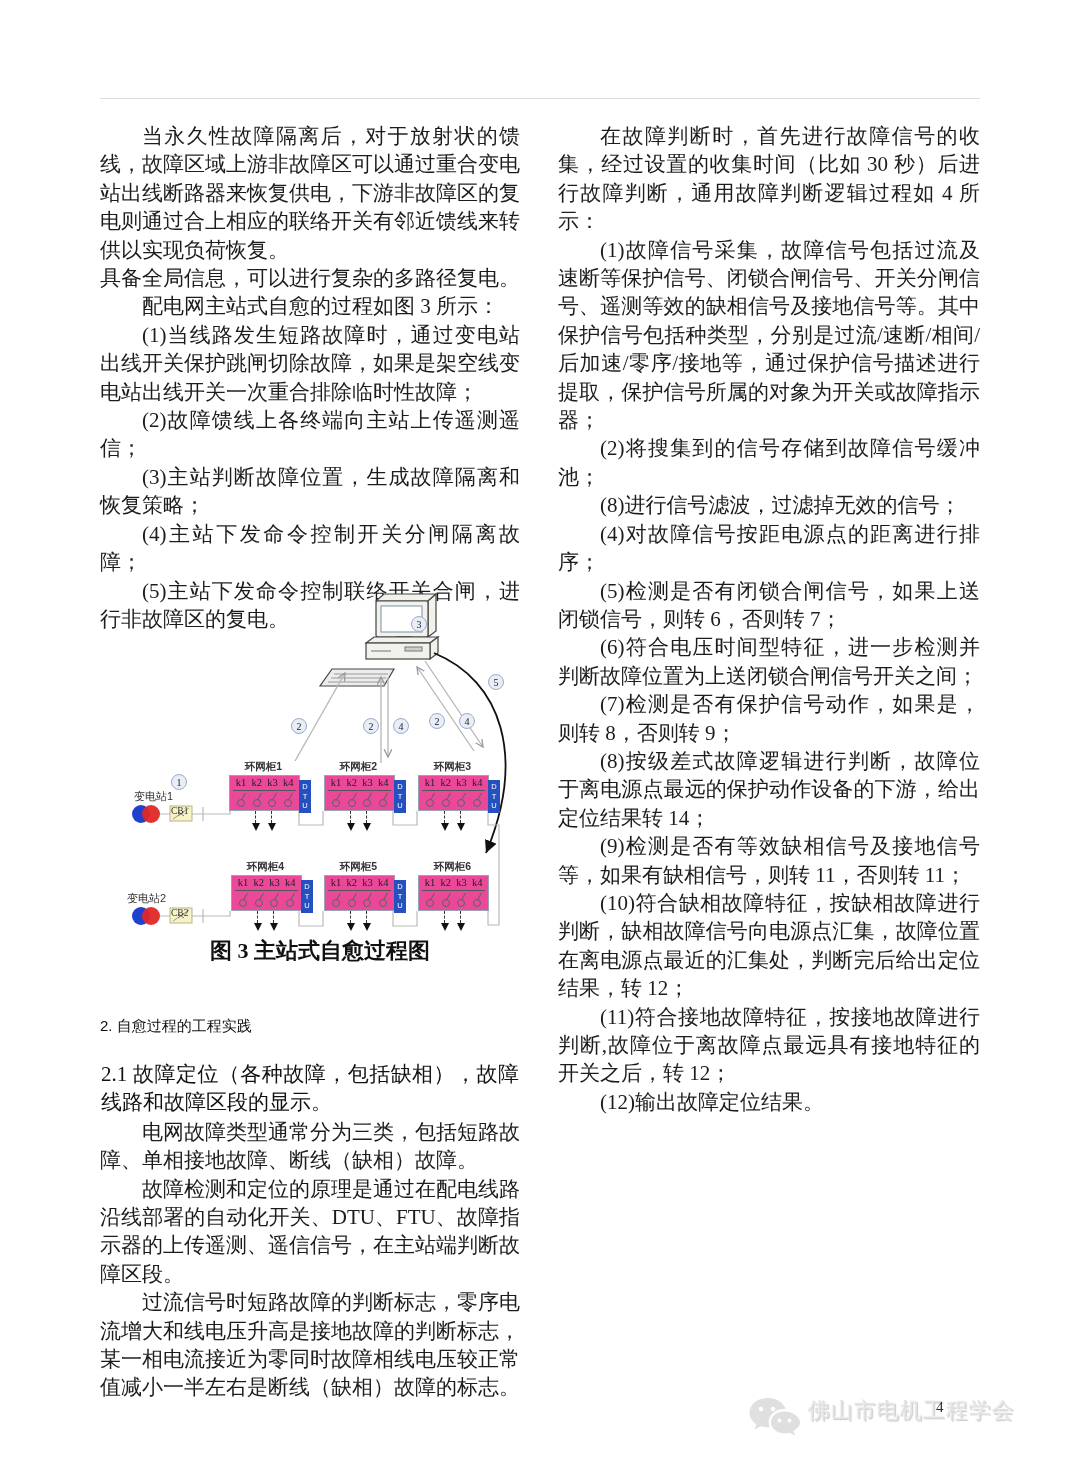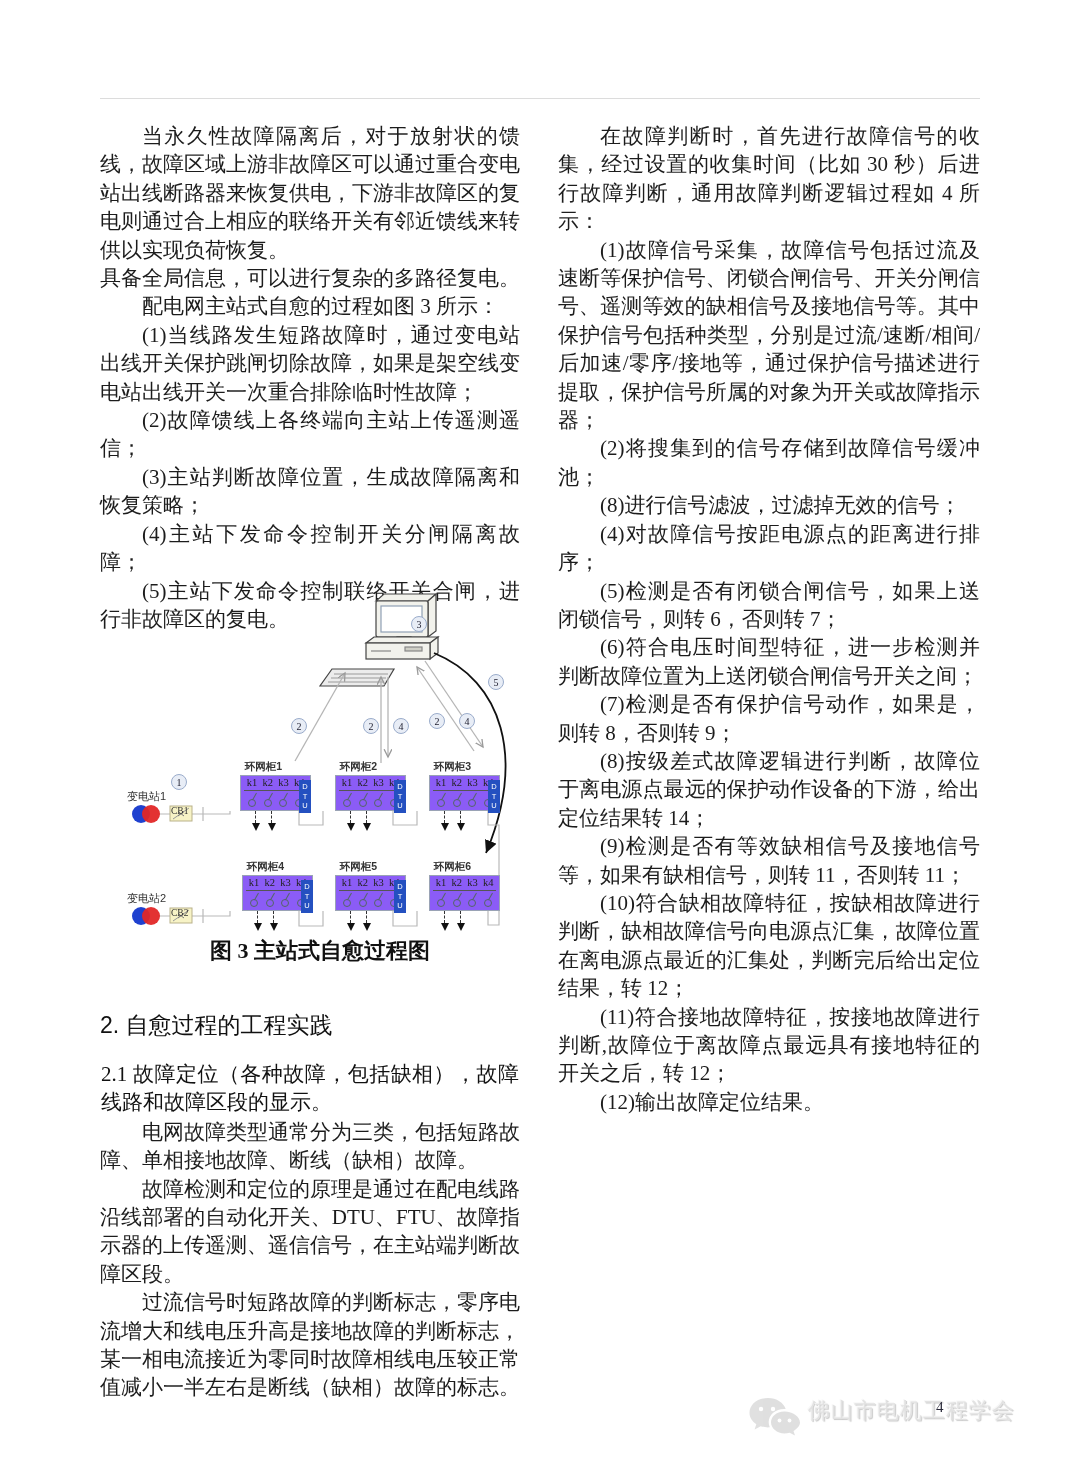--- a/index.html
+++ b/index.html
@@ -8,35 +8,35 @@
   .top-rule{position:absolute;left:100px;top:98px;width:880px;height:1px;background:#dcdcdc;}
 
   
   .col{position:absolute;}
   .col p.para{margin:0;font-size:21px;line-height:28.4px;text-align:justify;color:#1c1c1c;}
   .col p.indent{text-indent:2em;}
   #left-top-col{left:100px;top:122px;width:420px;}
   #right-col{left:558px;top:122px;width:422px;}
   #left-lower{left:100px;top:1012px;width:420px;}
   #left-lower h2{font-family:"Liberation Sans","DejaVu Sans",sans-serif;font-weight:500;
-                 font-size:23px;line-height:27px;margin:0 0 21px 0;color:#111;}
+                 font-size:15px;line-height:27px;margin:0 0 21px 0;color:#111;}
   #left-lower h3{font-size:21px;line-height:28.4px;font-weight:normal;margin:1px;text-align:justify;color:#111;}
 
   
   #figure{position:absolute;left:100px;top:585px;width:440px;height:350px;}
   #fig-svg{position:absolute;left:0;top:0;}
   #fig-overlay{position:absolute;left:0;top:0;width:440px;height:350px;}
   .fig-caption{position:absolute;left:100px;top:936px;width:440px;text-align:center;
                font-size:22px;font-weight:bold;color:#111;}
 
   .cabinet{position:absolute;width:84px;height:72px;}
   .cab-name{position:absolute;top:0;left:0;width:71px;text-align:center;
             font-family:"Liberation Sans","DejaVu Sans",sans-serif;
             font-size:10.5px;font-weight:bold;color:#333;white-space:nowrap;}
-  .cab-box{position:absolute;top:15px;left:12px;width:71px;height:36px;background:#8b5cf6;
+  .cab-box{position:absolute;top:15px;left:1px;width:71px;height:36px;background:#ec4899;
            border:1px solid #9aa3b5;box-sizing:border-box;}
   .krow{display:flex;height:14px;border-bottom:1px solid #555;margin:0 3px;}
   .krow .k{flex:1;text-align:center;font-size:10.5px;line-height:14px;color:#222;
            font-family:"Liberation Serif",serif;}
   .swrow{display:flex;margin:2px 3px 0 3px;}
   .sw{flex:1;position:relative;height:14px;}
   .sw::before{content:'';position:absolute;left:50%;bottom:0;width:6px;height:6px;margin-left:-4px;
               border:1px solid #566;border-radius:50%;}
   .sw::after{content:'';position:absolute;left:50%;bottom:7px;width:1px;height:8px;background:#566;
              transform:rotate(30deg);transform-origin:bottom;}
@@ -289,21 +289,21 @@
           <span class="dn-arrow" style="left: 43px;"></span>
         </div>
         <span class="step" style="left: 71px; top: 189px;">1</span>
         <span class="step" style="left: 191px; top: 133px;">2</span>
         <span class="step" style="left: 263px; top: 133px;">2</span>
         <span class="step" style="left: 293px; top: 133px;">4</span>
         <span class="step" style="left: 329px; top: 128px;">2</span>
         <span class="step" style="left: 359px; top: 128px;">4</span>
         <span class="step" style="left: 311px; top: 31px;">3</span>
         <span class="step" style="left: 388px; top: 89px;">5</span>
-        <span class="ss-name" style="left: 27px; top: 204px;">变电站1</span>
+        <span class="ss-name" style="left: 34px; top: 204px;">变电站1</span>
         <span class="cb-name" style="left: 71px; top: 209px;">CB1</span>
         <span class="ss-name" style="left: 27px; top: 306px;">变电站2</span>
         <span class="cb-name" style="left: 71px; top: 311px;">CB2</span>
       </div>
   </div>
 
   <div class="fig-caption">图 3 主站式自愈过程图</div>
 
   <div class="col" id="left-lower">
     <h2>2. 自愈过程的工程实践</h2>

